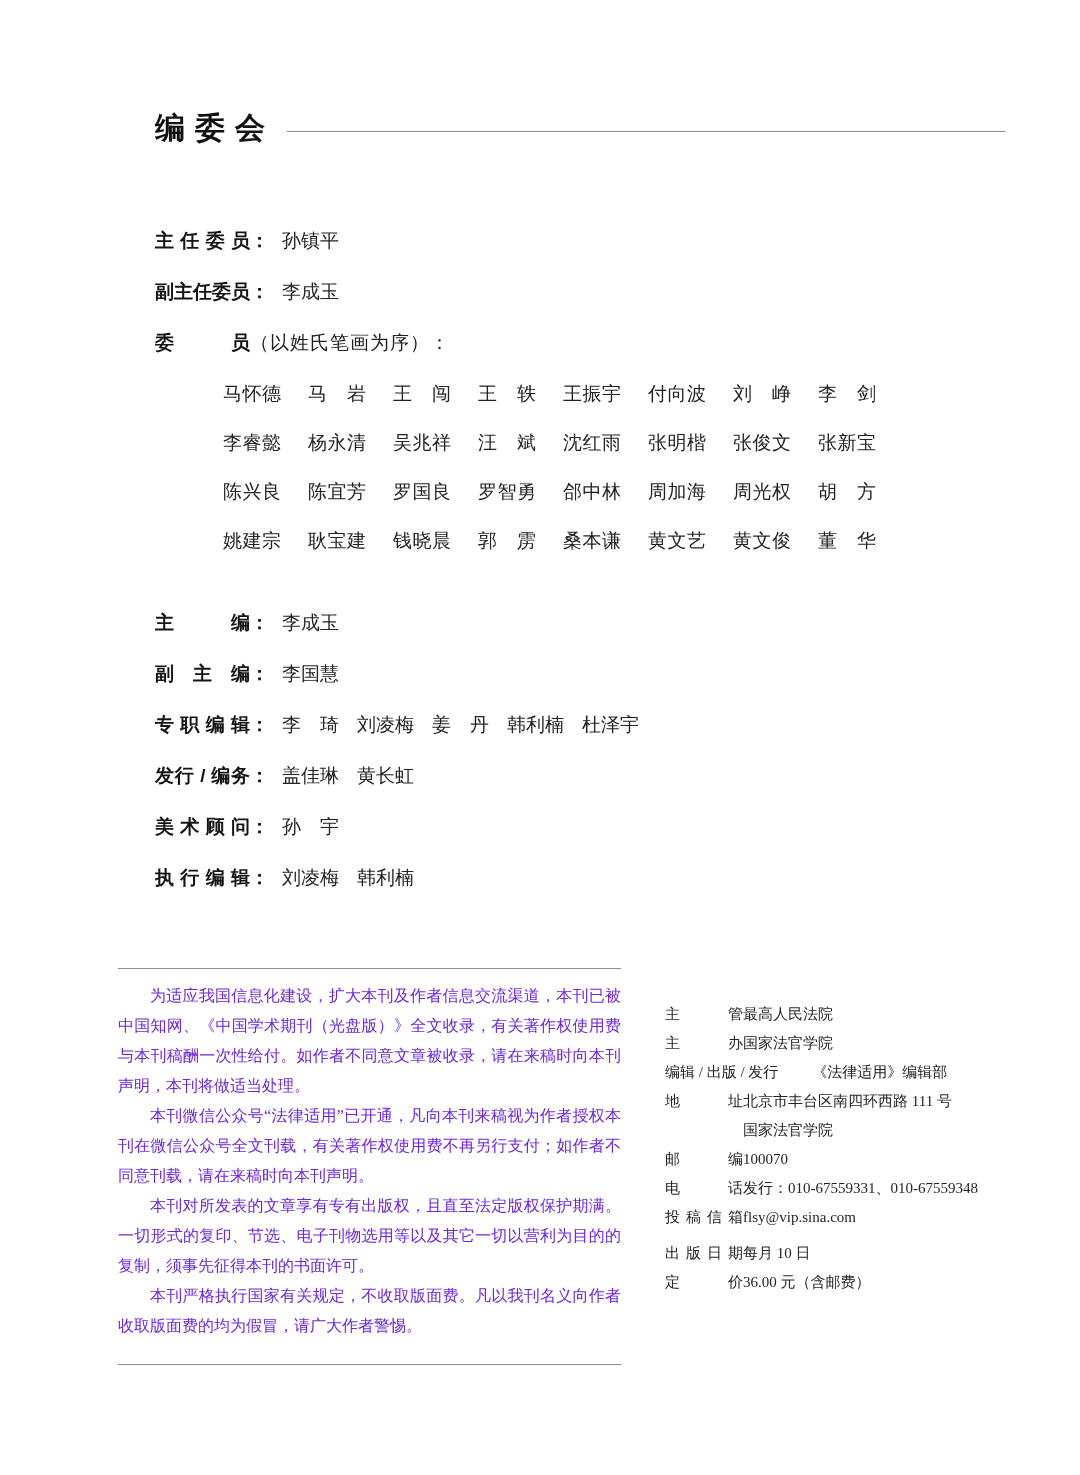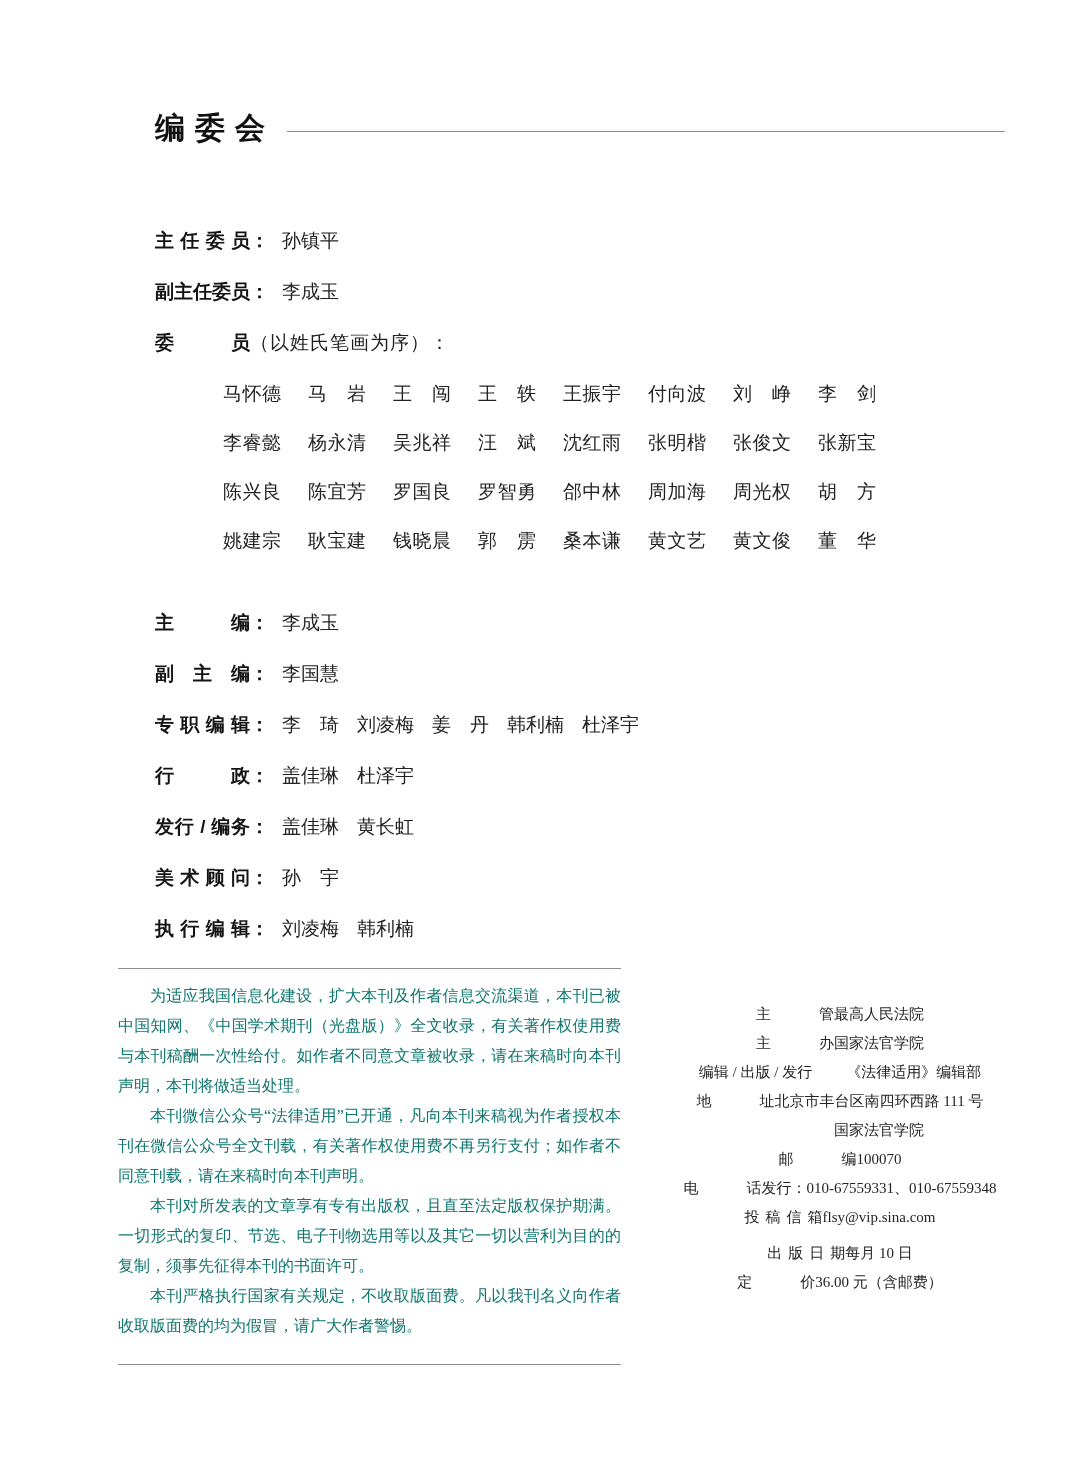--- a/index.html
+++ b/index.html
@@ -42,25 +42,25 @@
   .member-grid .name-cell:last-child { margin-right:0; }
 
   .staff { position:absolute; left:155px; top:610px; width:880px; }
 
   
   .notices {
     position:absolute; left:118px; top:968px; width:503px; height:397px;
     border-top:1px solid #8f8f8f; border-bottom:1px solid #8f8f8f;
     padding-top:12px;
   }
-  .notices p { font-size:16px; line-height:30px; text-align:justify; text-indent:2em; color:#0f766e; }
+  .notices p { font-size:16px; line-height:30px; text-align:justify; text-indent:2em; color:#6d28d9; }
 
   
   .publication { position:absolute; left:665px; top:1000px; width:350px; font-size:15px; color:#242424; }
-  .pub-row { display:flex; line-height:29px; align-items:baseline;justify-content:center; }
+  .pub-row { display:flex; line-height:29px; align-items:baseline; }
   .pub-label { flex:none; width:78px; text-align:justify; text-align-last:justify; }
   .pub-row.wide .pub-label { width:auto; text-align-last:auto; margin-right:34px; white-space:nowrap; }
   .pub-spacer { flex:none; width:78px; }
   .pub-value { white-space:nowrap; }
   .pub-group-2 { margin-top:7px; }
 </style>
 </head>
 <body>
 
 <div class="page">
@@ -104,24 +104,20 @@
       <span class="role-label">主编</span><span class="role-colon">：</span>
       <span class="names"><span class="name-cell">李成玉</span></span>
     </div>
     <div class="role-row">
       <span class="role-label">副主编</span><span class="role-colon">：</span>
       <span class="names"><span class="name-cell">李国慧</span></span>
     </div>
     <div class="role-row">
       <span class="role-label">专职编辑</span><span class="role-colon">：</span>
       <span class="names"><span class="name-cell">李琦</span><span class="name-cell">刘凌梅</span><span class="name-cell">姜丹</span><span class="name-cell">韩利楠</span><span class="name-cell">杜泽宇</span></span>
-    </div>
-    <div class="role-row">
-      <span class="role-label">行政</span><span class="role-colon">：</span>
-      <span class="names"><span class="name-cell">盖佳琳</span><span class="name-cell">杜泽宇</span></span>
     </div>
     <div class="role-row">
       <span class="role-label">发行 / 编务</span><span class="role-colon">：</span>
       <span class="names"><span class="name-cell">盖佳琳</span><span class="name-cell">黄长虹</span></span>
     </div>
     <div class="role-row">
       <span class="role-label">美术顾问</span><span class="role-colon">：</span>
       <span class="names"><span class="name-cell">孙宇</span></span>
     </div>
     <div class="role-row">

